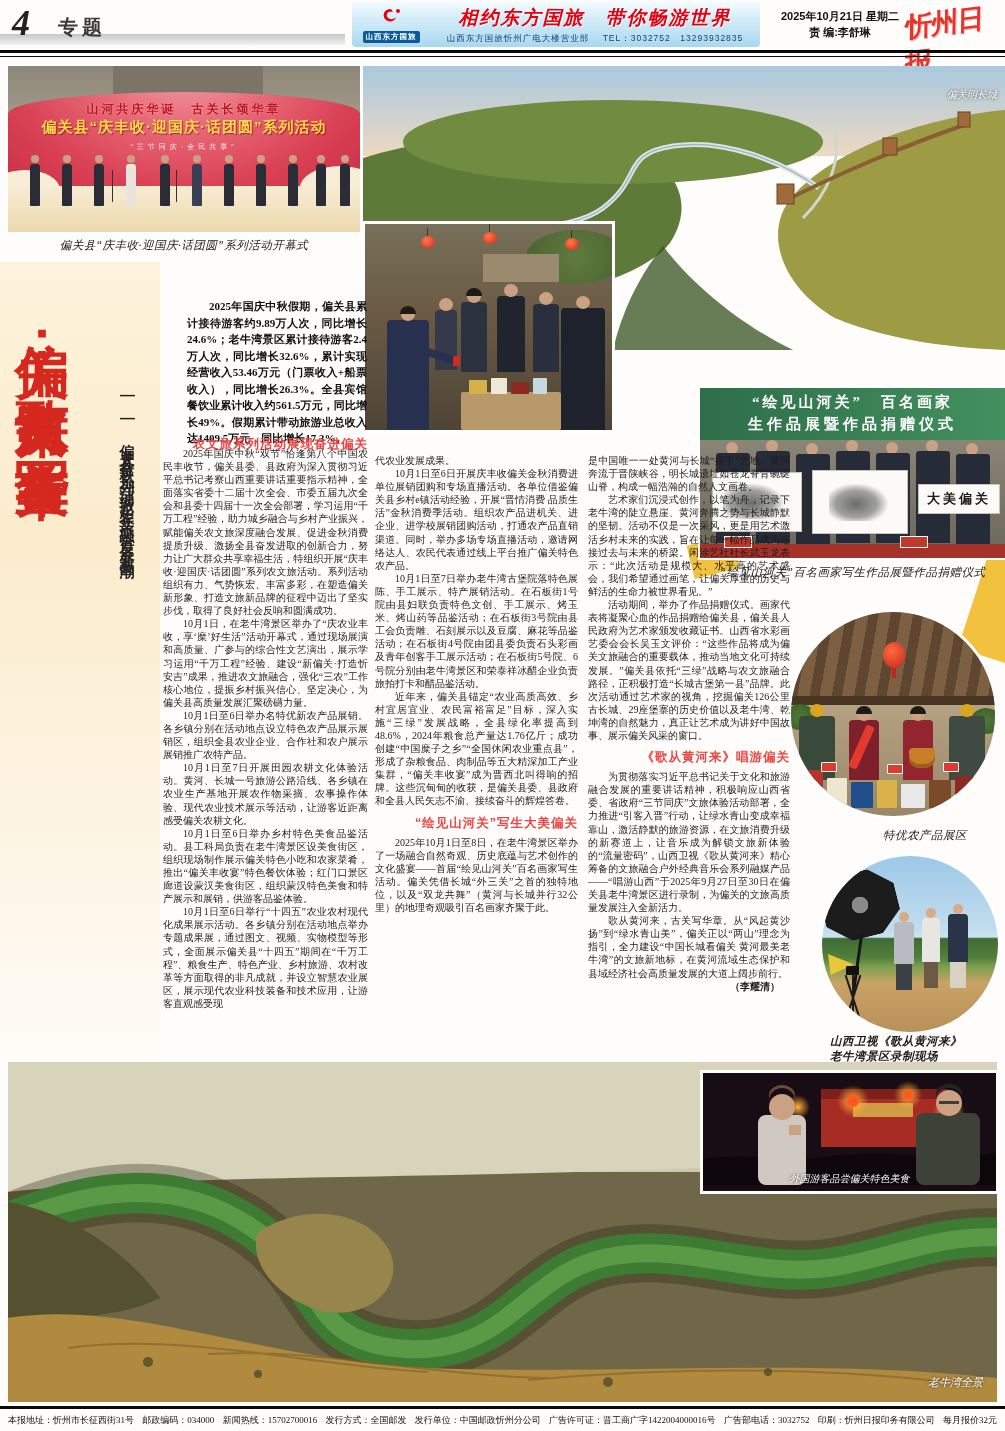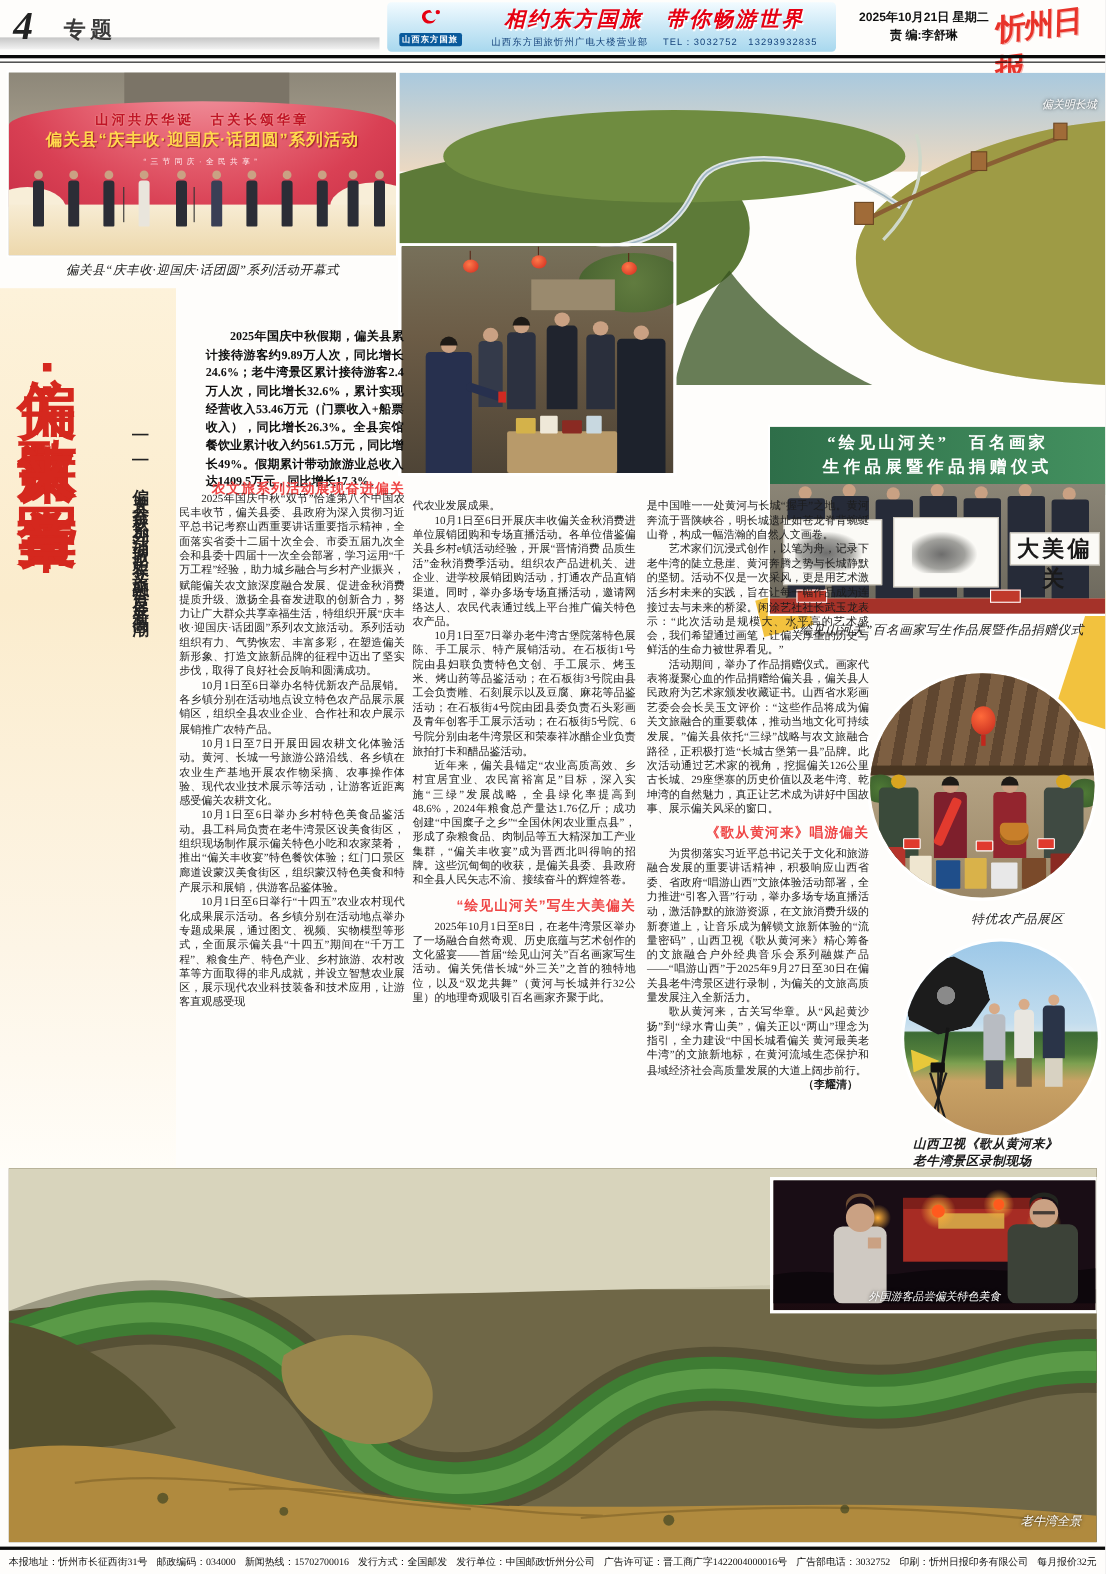--- a/index.html
+++ b/index.html
@@ -290,21 +290,21 @@
       <div class="torso" style="left:136px;top:11px;width:34px;height:92px;"></div>
       <div class="torso" style="left:176px;top:13px;width:34px;height:90px;"></div>
       <div class="torso" style="left:216px;top:11px;width:34px;height:92px;"></div>
       <div class="torso" style="left:256px;top:14px;width:34px;height:90px;"></div>
       <div class="painting" style="left:12px;top:32px;width:88px;height:58px;">
         <div class="ink" style="left:10px;top:10px;width:62px;height:36px;"></div>
       </div>
       <div class="painting" style="left:112px;top:30px;width:94px;height:62px;">
         <div class="ink" style="left:16px;top:12px;width:60px;height:38px;"></div>
       </div>
-      <div class="scroll" style="left:218px;top:44px;width:80px;height:28px;font-size:20px;letter-spacing:3px;line-height:28px;">大美偏关</div>
+      <div class="scroll" style="left:218px;top:44px;width:80px;height:28px;font-size:13px;letter-spacing:3px;line-height:28px;">大美偏关</div>
     </div>
     <div class="don-strip"></div>
     <div class="namecard" style="left:24px;bottom:10px;"></div>
     <div class="namecard" style="left:200px;bottom:10px;"></div>
   </div>
   <div class="abs cap" style="left:700px;top:565px;width:305px;">“绘见山河关”百名画家写生作品展暨作品捐赠仪式</div>
 
   <div class="abs photo circle-ph prod">
     <div class="roof"></div>
     <div class="beam"></div>
@@ -355,20 +355,21 @@
 
   <div class="abs left-bg"></div>
   <div class="abs v-title">偏关：歌从黄河来　古关写华章</div>
   <div class="abs v-sub">——偏关县金秋系列活动掀起农文旅融合发展新高潮</div>
 
   <div class="abs intro">2025年国庆中秋假期，偏关县累计接待游客约9.89万人次，同比增长24.6%；老牛湾景区累计接待游客2.4万人次，同比增长32.6%，累计实现经营收入53.46万元（门票收入+船票收入），同比增长26.3%。全县宾馆餐饮业累计收入约561.5万元，同比增长49%。假期累计带动旅游业总收入达1409.5万元，同比增长17.3%。</div>
   <div class="abs sub-head h1">农文旅系列活动展现奋进偏关</div>
 
   <div class="abs body-col c1">
       <p>2025年国庆中秋“双节”恰逢第八个中国农民丰收节，偏关县委、县政府为深入贯彻习近平总书记考察山西重要讲话重要指示精神，全面落实省委十二届十次全会、市委五届九次全会和县委十四届十一次全会部署，学习运用“千万工程”经验，助力城乡融合与乡村产业振兴，赋能偏关农文旅深度融合发展、促进金秋消费提质升级、激扬全县奋发进取的创新合力，努力让广大群众共享幸福生活，特组织开展“庆丰收·迎国庆·话团圆”系列农文旅活动。系列活动组织有力、气势恢宏、丰富多彩，在塑造偏关新形象、打造文旅新品牌的征程中迈出了坚实步伐，取得了良好社会反响和圆满成功。</p>
+      <p>10月1日，在老牛湾景区举办了“庆农业丰收，享‘糜’好生活”活动开幕式，通过现场展演和高质量、广参与的综合性文艺演出，展示学习运用“千万工程”经验、建设“新偏关·打造忻安吉”成果，推进农文旅融合，强化“三农”工作核心地位，提振乡村振兴信心、坚定决心，为偏关县高质量发展汇聚磅礴力量。</p>
       <p>10月1日至6日举办名特优新农产品展销。各乡镇分别在活动地点设立特色农产品展示展销区，组织全县农业企业、合作社和农户展示展销推广农特产品。</p>
       <p>10月1日至7日开展田园农耕文化体验活动。黄河、长城一号旅游公路沿线、各乡镇在农业生产基地开展农作物采摘、农事操作体验、现代农业技术展示等活动，让游客近距离感受偏关农耕文化。</p>
       <p>10月1日至6日举办乡村特色美食品鉴活动。县工科局负责在老牛湾景区设美食街区，组织现场制作展示偏关特色小吃和农家菜肴，推出“偏关丰收宴”特色餐饮体验；红门口景区廊道设蒙汉美食街区，组织蒙汉特色美食和特产展示和展销，供游客品鉴体验。</p>
       <p>10月1日至6日举行“十四五”农业农村现代化成果展示活动。各乡镇分别在活动地点举办专题成果展，通过图文、视频、实物模型等形式，全面展示偏关县“十四五”期间在“千万工程”、粮食生产、特色产业、乡村旅游、农村改革等方面取得的非凡成就，并设立智慧农业展区，展示现代农业科技装备和技术应用，让游客直观感受现</p>
     </div>
 
   <div class="abs body-col c2">
     <div class="cont">
         <p>代农业发展成果。</p>
         <p>10月1日至6日开展庆丰收偏关金秋消费进单位展销团购和专场直播活动。各单位借鉴偏关县乡村e镇活动经验，开展“晋情消费 品质生活”金秋消费季活动。组织农产品进机关、进企业、进学校展销团购活动，打通农产品直销渠道。同时，举办多场专场直播活动，邀请网络达人、农民代表通过线上平台推广偏关特色农产品。</p>
@@ -382,21 +383,21 @@
   </div>
 
   <div class="abs body-col c3">
     <div class="cont">
         <p>是中国唯一一处黄河与长城“握手”之地。黄河奔流于晋陕峡谷，明长城遗址如苍龙脊背蜿蜒山脊，构成一幅浩瀚的自然人文画卷。</p>
         <p>艺术家们沉浸式创作，以笔为舟，记录下老牛湾的陡立悬崖、黄河奔腾之势与长城静默的坚韧。活动不仅是一次采风，更是用艺术激活乡村未来的实践，旨在让每一幅作品成为连接过去与未来的桥梁。闲涂艺社社长武玉龙表示：“此次活动是规模大、水平高的艺术盛会，我们希望通过画笔，让偏关厚重的历史与鲜活的生命力被世界看见。”</p>
         <p>活动期间，举办了作品捐赠仪式。画家代表将凝聚心血的作品捐赠给偏关县，偏关县人民政府为艺术家颁发收藏证书。山西省水彩画艺委会会长吴玉文评价：“这些作品将成为偏关文旅融合的重要载体，推动当地文化可持续发展。”偏关县依托“三绿”战略与农文旅融合路径，正积极打造“长城古堡第一县”品牌。此次活动通过艺术家的视角，挖掘偏关126公里古长城、29座堡寨的历史价值以及老牛湾、乾坤湾的自然魅力，真正让艺术成为讲好中国故事、展示偏关风采的窗口。</p>
       </div>
     <div class="sub-head">《歌从黄河来》唱游偏关</div>
     <div>
-        <p>为贯彻落实习近平总书记关于文化和旅游融合发展的重要讲话精神，积极响应山西省委、省政府“唱游山西”文旅体验活动部署，全力推进“引客入晋”行动，举办多场专场直播活动，激活静默的旅游资源，在文旅消费升级的新赛道上，让音乐成为解锁文旅新体验的“流量密码”，山西卫视《歌从黄河来》精心筹备的文旅融合户外经典音乐会系列融媒产品——“唱游山西”于2025年9月27日至30日在偏关县老牛湾景区进行录制，为偏关的文旅高质量发展注入全新活力。</p>
+        <p>为贯彻落实习近平总书记关于文化和旅游融合发展的重要讲话精神，积极响应山西省委、省政府“三节同庆”文旅体验活动部署，全力推进“引客入晋”行动，让绿水青山变成幸福靠山，激活静默的旅游资源，在文旅消费升级的新赛道上，让音乐成为解锁文旅新体验的“流量密码”，山西卫视《歌从黄河来》精心筹备的文旅融合户外经典音乐会系列融媒产品——“唱游山西”于2025年9月27日至30日在偏关县老牛湾景区进行录制，为偏关的文旅高质量发展注入全新活力。</p>
         <p>歌从黄河来，古关写华章。从“风起黄沙扬”到“绿水青山美”，偏关正以“两山”理念为指引，全力建设“中国长城看偏关 黄河最美老牛湾”的文旅新地标，在黄河流域生态保护和县域经济社会高质量发展的大道上阔步前行。</p>
       </div>
     <div class="byline">（李耀清）</div>
   </div>
 
   <div class="abs photo pan">
     <svg width="989" height="340" viewBox="0 0 989 340">
       <rect width="989" height="340" fill="#6f6747"></rect>
       <rect width="989" height="110" fill="#cdc9b0"></rect>
       <path d="M0,130 C200,108 500,122 989,92 L989,0 L0,0 Z" fill="#d8d4bc"></path>

